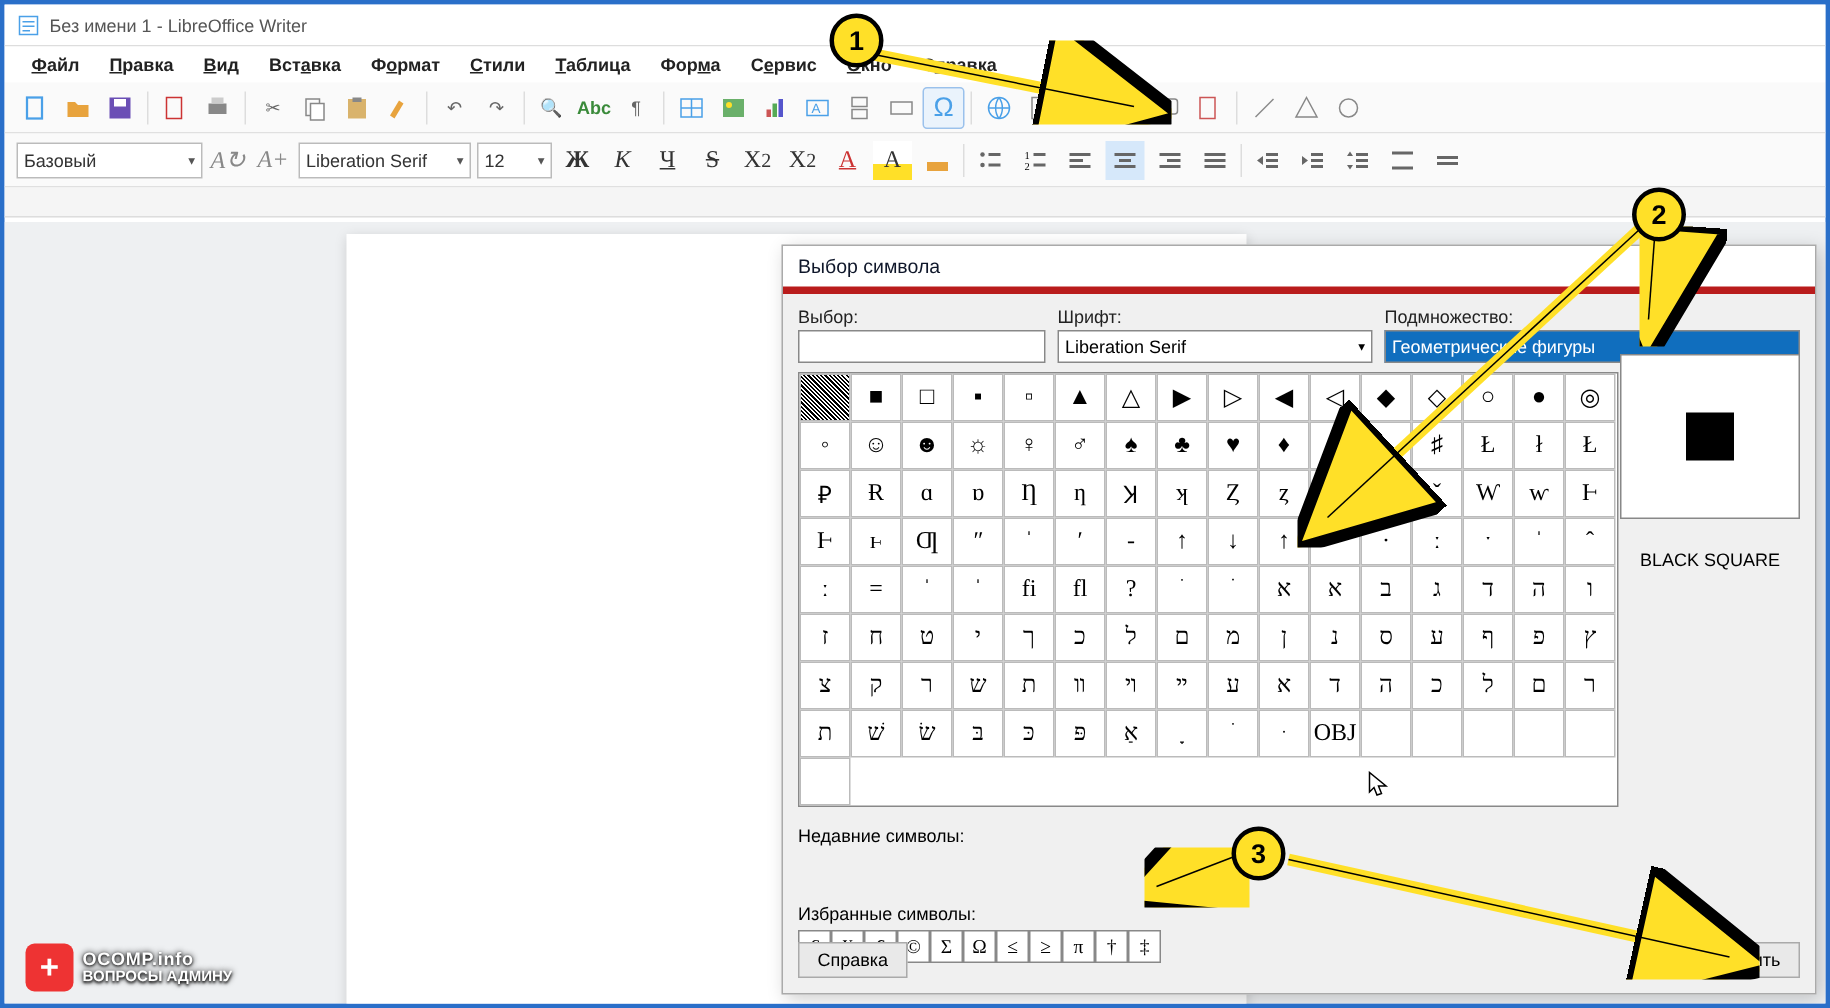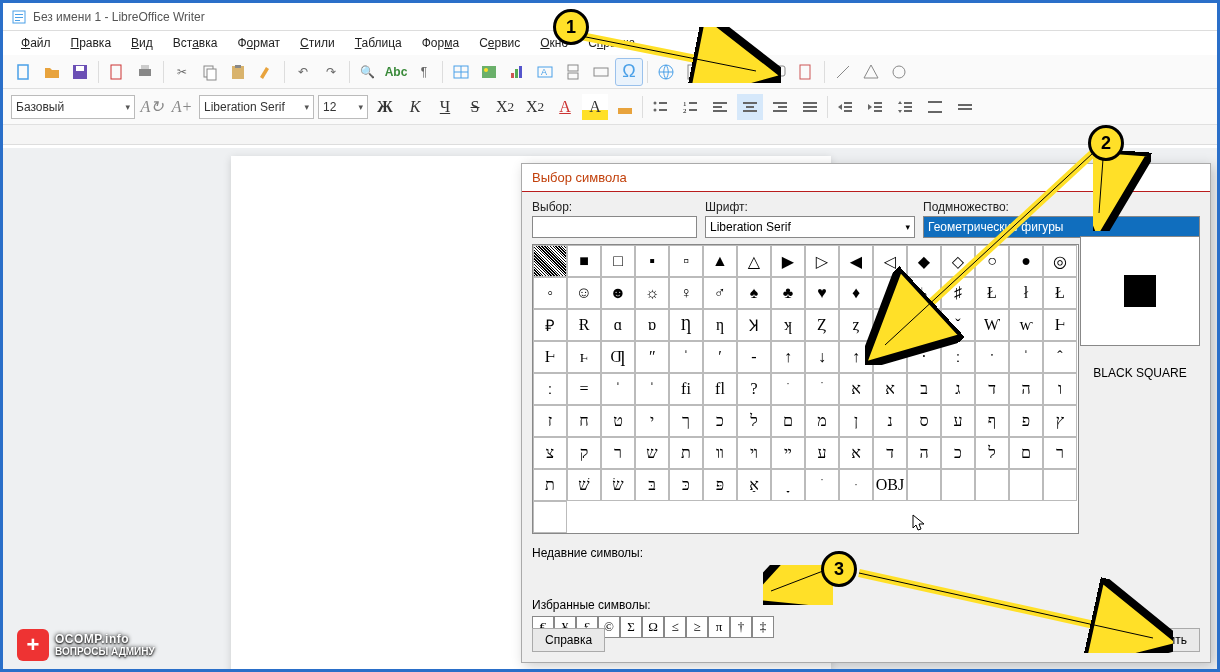--- a/index.html
+++ b/index.html
@@ -1,34 +1,34 @@
 <!DOCTYPE html>
 <html><head>
 <meta charset="utf-8">
 <style>
 * { box-sizing: border-box; margin: 0; padding: 0; }
 body { font-family: "Segoe UI", Tahoma, sans-serif; font-size: 12px; background: #fff; width: 1220px; height: 672px; overflow: hidden; position: relative; border: 3px solid #2a6fc9; }
 .titlebar { height: 28px; background: #fff; border-bottom: 1px solid #ddd; display: flex; align-items: center; padding: 0 8px; color: #555; }
 .titlebar svg { margin-right: 6px; }
 .menubar { height: 24px; display: flex; align-items: center; padding: 0 10px; gap: 4px; background: #fff; }
-.menubar span { padding: 2px 8px; cursor: default; color: #222; }
+.menubar span { padding: 2px 8px; cursor: default; color: #222; font-weight: bold; }
 .menubar span u { text-decoration: underline; }
 .toolbar { height: 34px; display: flex; align-items: center; padding: 2px 8px; gap: 2px; background: #fafafa; border-bottom: 1px solid #e0e0e0; }
 .toolbar .tbtn { width: 26px; height: 26px; display: flex; align-items: center; justify-content: center; color: #666; border-radius: 2px; }
 .toolbar .tbtn.hl { outline: 1px solid #9ac1ec; background: #eaf3fc; }
 .toolbar .sep { width: 1px; height: 22px; background: #ddd; margin: 0 3px; }
 .toolbar2 { height: 36px; display: flex; align-items: center; padding: 2px 8px; gap: 4px; background: #fafafa; border-bottom: 1px solid #e0e0e0; }
 .combo { height: 24px; border: 1px solid #bbb; background: #fff; display: flex; align-items: center; padding: 0 4px; font-size: 12px; color: #333; }
 .combo .arrow { margin-left: auto; font-size: 9px; color: #555; padding-left: 6px; }
 .fbtn { min-width: 26px; height: 26px; display: flex; align-items: center; justify-content: center; font-family: "Liberation Serif", Georgia, serif; font-size: 16px; color: #333; }
 .ruler { height: 20px; background: #f5f5f5; border-bottom: 1px solid #ddd; position: relative; font-size: 8px; color: #666; }
 .workarea { position: absolute; left: 0; right: 0; top: 145px; bottom: 0; background: #eef0f2; }
 .page { position: absolute; left: 228px; top: 8px; width: 600px; height: 800px; background: #fff; box-shadow: 0 2px 8px rgba(0,0,0,.15); }
 .dialog { position: absolute; left: 518px; top: 160px; right: 6px; height: 500px; background: #f0f0f0; border: 1px solid #aaa; box-shadow: 3px 3px 12px rgba(0,0,0,.2); }
-.dlg-title { background: #fff; padding: 6px 10px; font-size: 13px; color: #c2410c; border-bottom: 1px solid #b91c1c; }
+.dlg-title { background: #fff; padding: 6px 10px; font-size: 13px; color: #0f172a; border-bottom: 5px solid #b91c1c; }
 .dlg-body { padding: 8px 10px; }
 .dlg-row { display: flex; gap: 8px; margin-bottom: 4px; }
 .dlg-col { flex: 1; display: flex; flex-direction: column; }
 .dlg-col label { font-size: 12px; color: #222; margin-bottom: 2px; }
 .dlg-input { height: 22px; border: 1px solid #888; background: #fff; padding: 0 4px; font-size: 12px; display: flex; align-items: center; }
 .dlg-input.sel { background: #106ebe; color: #fff; }
 .chargrid { display: grid; grid-template-columns: repeat(16, 34px); grid-auto-rows: 32px; border: 1px solid #888; background: #fff; margin-top: 6px; width: 547px; }
 .chargrid .c { border: 0.5px solid #bbb; display: flex; align-items: center; justify-content: center; font-family: "Liberation Serif", Georgia, serif; font-size: 16px; cursor: pointer; }
 .preview { position: absolute; right: 10px; top: 72px; width: 120px; }
 .preview-box { width: 120px; height: 110px; background: #fff; border: 1px solid #888; display: flex; align-items: center; justify-content: center; }

